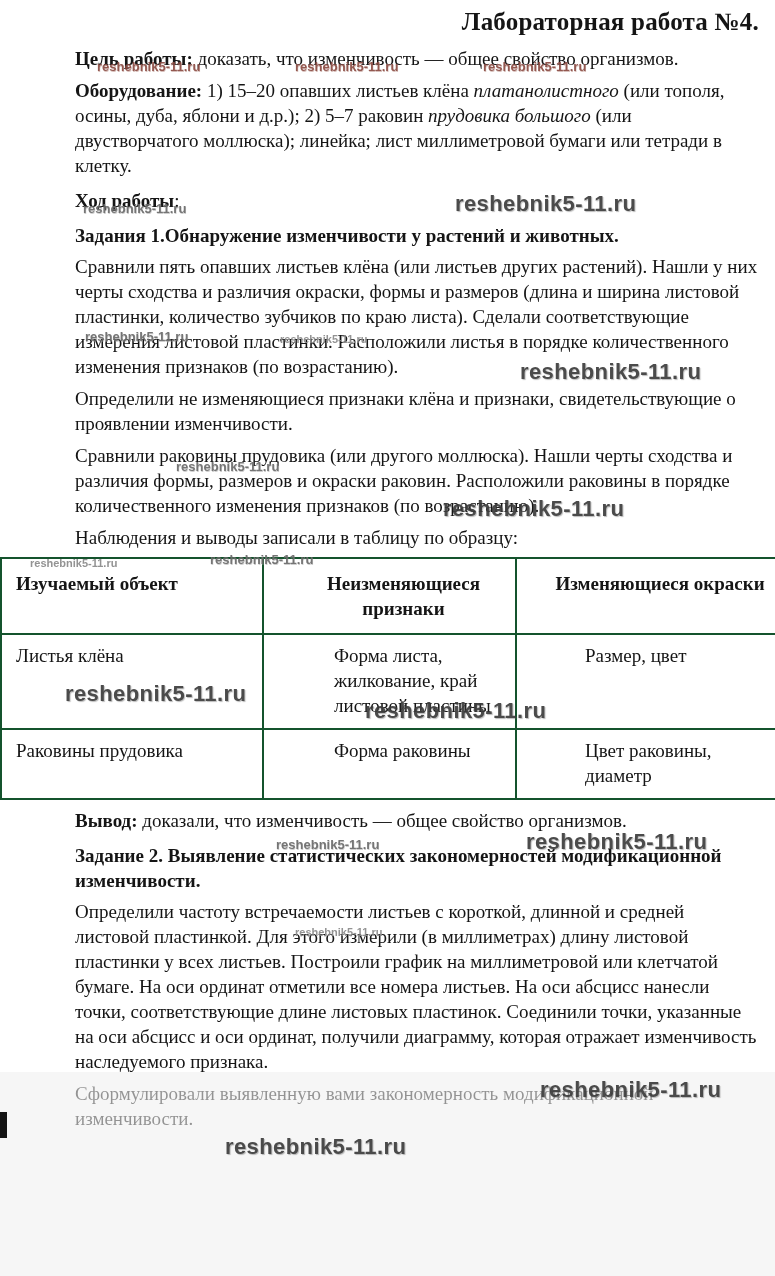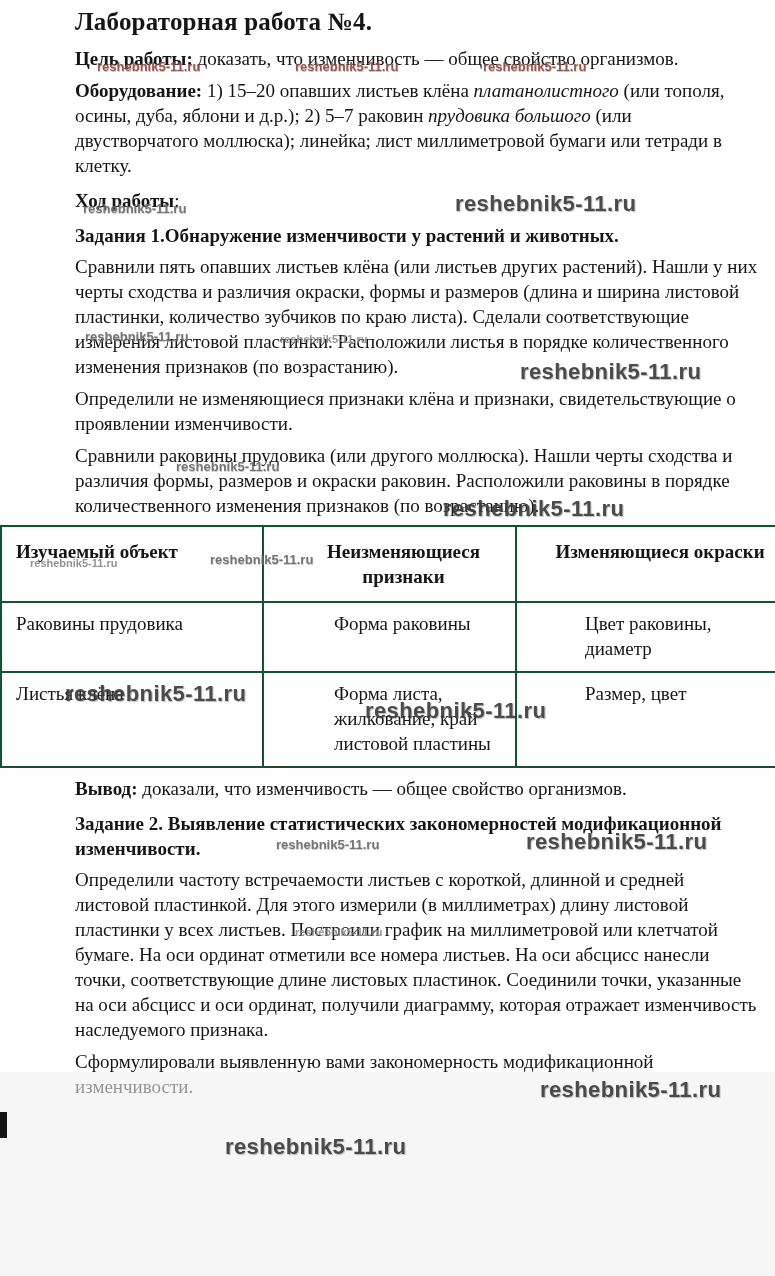--- a/index.html
+++ b/index.html
@@ -3,21 +3,21 @@
 <meta charset="utf-8">
 <style>
   * { margin:0; padding:0; box-sizing:border-box; }
   html,body { background:#e8e8e8; }
   .page {
     position:relative; width:775px; height:1276px; margin:0 auto;
     background:#ffffff; overflow:hidden;
     font-family:"Liberation Serif", serif; color:#151515;
   }
   .content { position:relative; z-index:1; padding:6px 16px 0 75px; font-size:19px; line-height:25px; }
-  .title { text-align:left; font-size:25px; line-height:32px; font-weight:bold; margin-bottom:8px; letter-spacing:0.2px; }
+  .title { text-align:right; font-size:25px; line-height:32px; font-weight:bold; margin-bottom:8px; letter-spacing:0.2px; }
   .para { margin-bottom:7px; }
   .hod { margin-top:10px; margin-bottom:10px; }
   .task1-heading { font-weight:bold; margin-bottom:6px; }
   .task1-heading .u { }
   .task2-heading { font-weight:bold; margin-top:10px; margin-bottom:6px; }
   b { font-weight:bold; }
   i { font-style:italic; }
 
   
   .obs-table {
@@ -93,44 +93,45 @@
 
     <p class="para"><b>Оборудование:</b><span> 1) 15–20 опавших листьев клёна </span><i>платанолистного</i><span> (или тополя, осины, дуба, яблони и д.р.); 2) 5–7 раковин </span><i>прудовика большого</i><span> (или двустворчатого моллюска); линейка; лист миллиметровой бумаги или тетради в клетку.</span></p>
 
     <p class="para hod"><b>Ход работы</b><span>:</span></p>
 
     <p class="para task1-heading"><span class="u">Задания 1.Обнаружение изменчивости у растений и животных.</span></p>
 
     <p class="para">Сравнили пять опавших листьев клёна (или листьев других растений). Нашли у них черты сходства и различия окраски, формы и размеров (длина и ширина листовой пластинки, количество зубчиков по краю листа). Сделали соответствующие измерения листовой пластинки. Расположили листья в порядке количественного изменения признаков (по возрастанию).</p>
     <p class="para">Определили не изменяющиеся признаки клёна и признаки, свидетельствующие о проявлении изменчивости.</p>
     <p class="para">Сравнили раковины прудовика (или другого моллюска). Нашли черты сходства и различия формы, размеров и окраски раковин. Расположили раковины в порядке количественного изменения признаков (по возрастанию).</p>
+    <p class="para">Наблюдения и выводы записали в таблицу по образцу:</p>
 
     <table class="obs-table">
       <colgroup>
           <col class="c1">
           <col class="c2">
           <col class="c3">
         </colgroup>
       <thead>
         <tr>
           <th class="first">Изучаемый объект</th>
           <th>Неизменяющиеся признаки</th>
           <th>Изменяющиеся окраски</th>
         </tr>
       </thead>
       <tbody>
         <tr>
+          <td class="first">Листья клёна</td>
+          <td class="c2cell">Форма листа, жилкование, край листовой пластины</td>
+          <td class="c3cell">Размер, цвет</td>
+        </tr>
+        <tr>
           <td class="first">Раковины прудовика</td>
           <td class="c2cell">Форма раковины</td>
           <td class="c3cell">Цвет раковины, диаметр</td>
-        </tr>
-        <tr>
-          <td class="first">Листья клёна</td>
-          <td class="c2cell">Форма листа, жилкование, край листовой пластины</td>
-          <td class="c3cell">Размер, цвет</td>
         </tr>
       </tbody>
     </table>
 
     <p class="para"><b>Вывод:</b><span> доказали, что изменчивость — общее свойство организмов.</span></p>
 
     <p class="para task2-heading">Задание 2. Выявление статистических закономерностей модификационной изменчивости.</p>
 
     <p class="para">Определили частоту встречаемости листьев с короткой, длинной и средней листовой пластинкой. Для этого измерили (в миллиметрах) длину листовой пластинки у всех листьев. Построили график на миллиметровой или клетчатой бумаге. На оси ординат отметили все номера листьев. На оси абсцисс нанесли точки, соответствующие длине листовых пластинок. Соединили точки, указанные на оси абсцисс и оси ординат, получили диаграмму, которая отражает изменчивость наследуемого признака.</p>
     <p class="para">Сформулировали выявленную вами закономерность модификационной изменчивости.</p>

